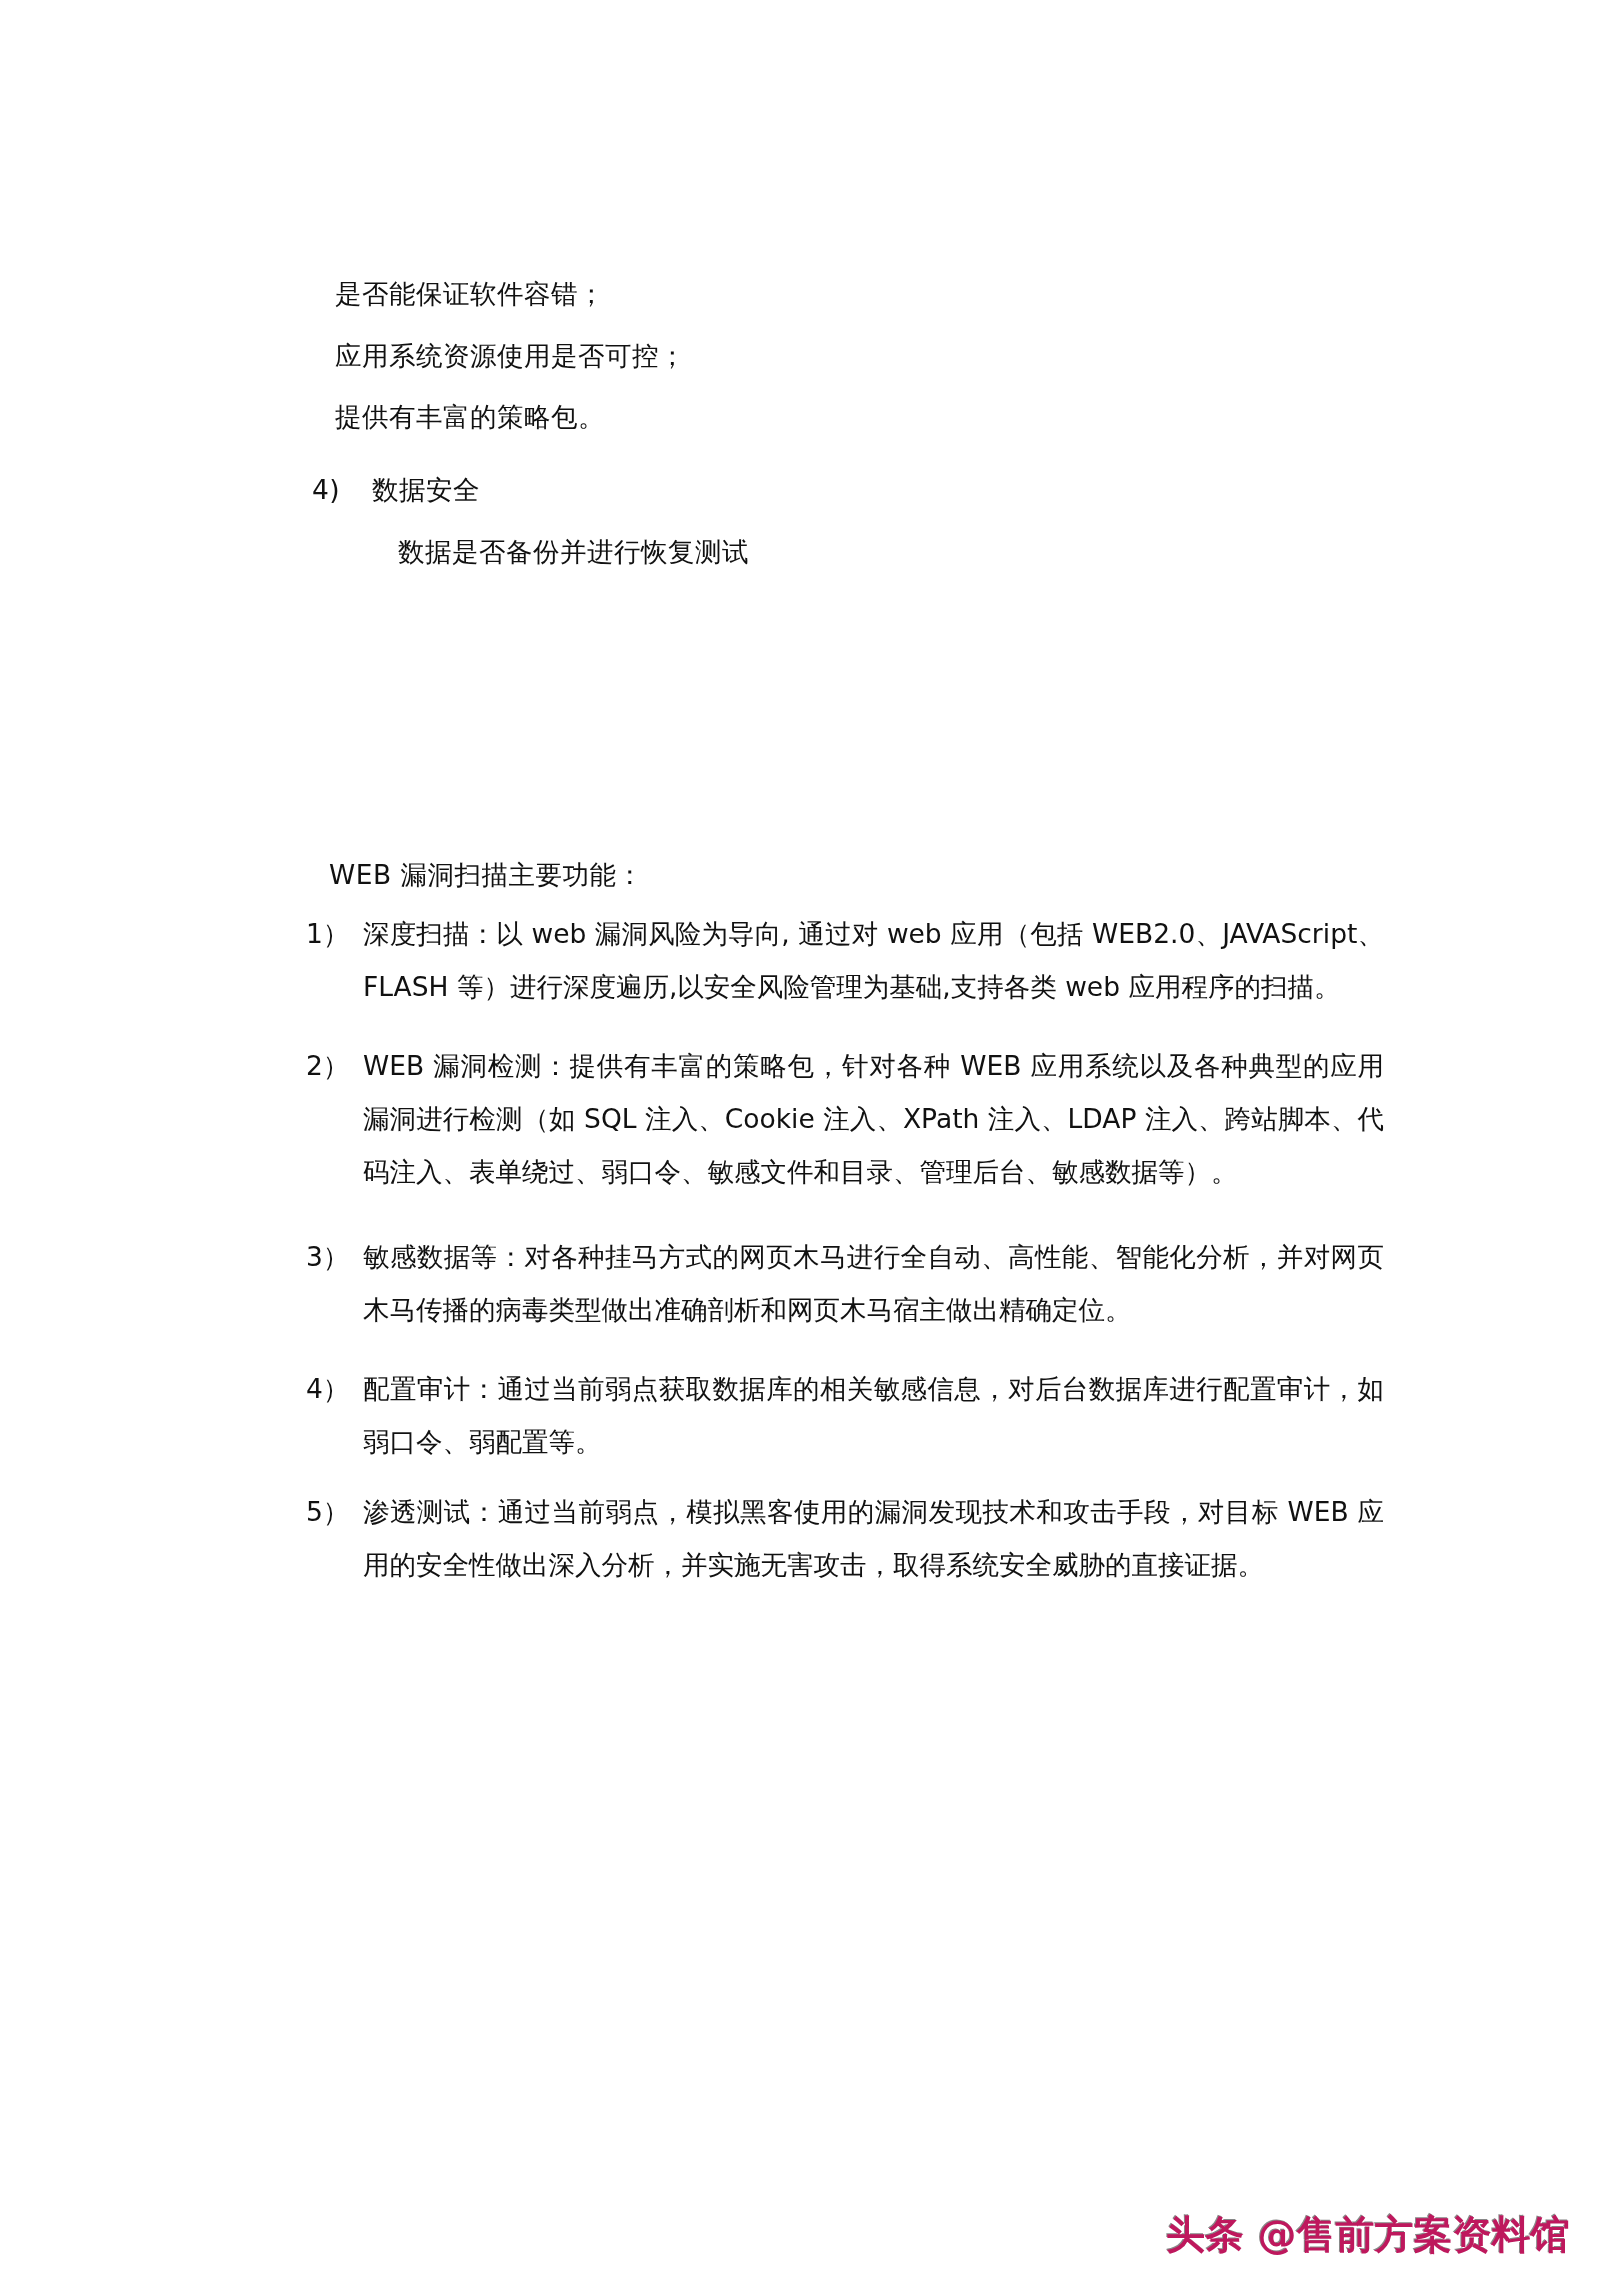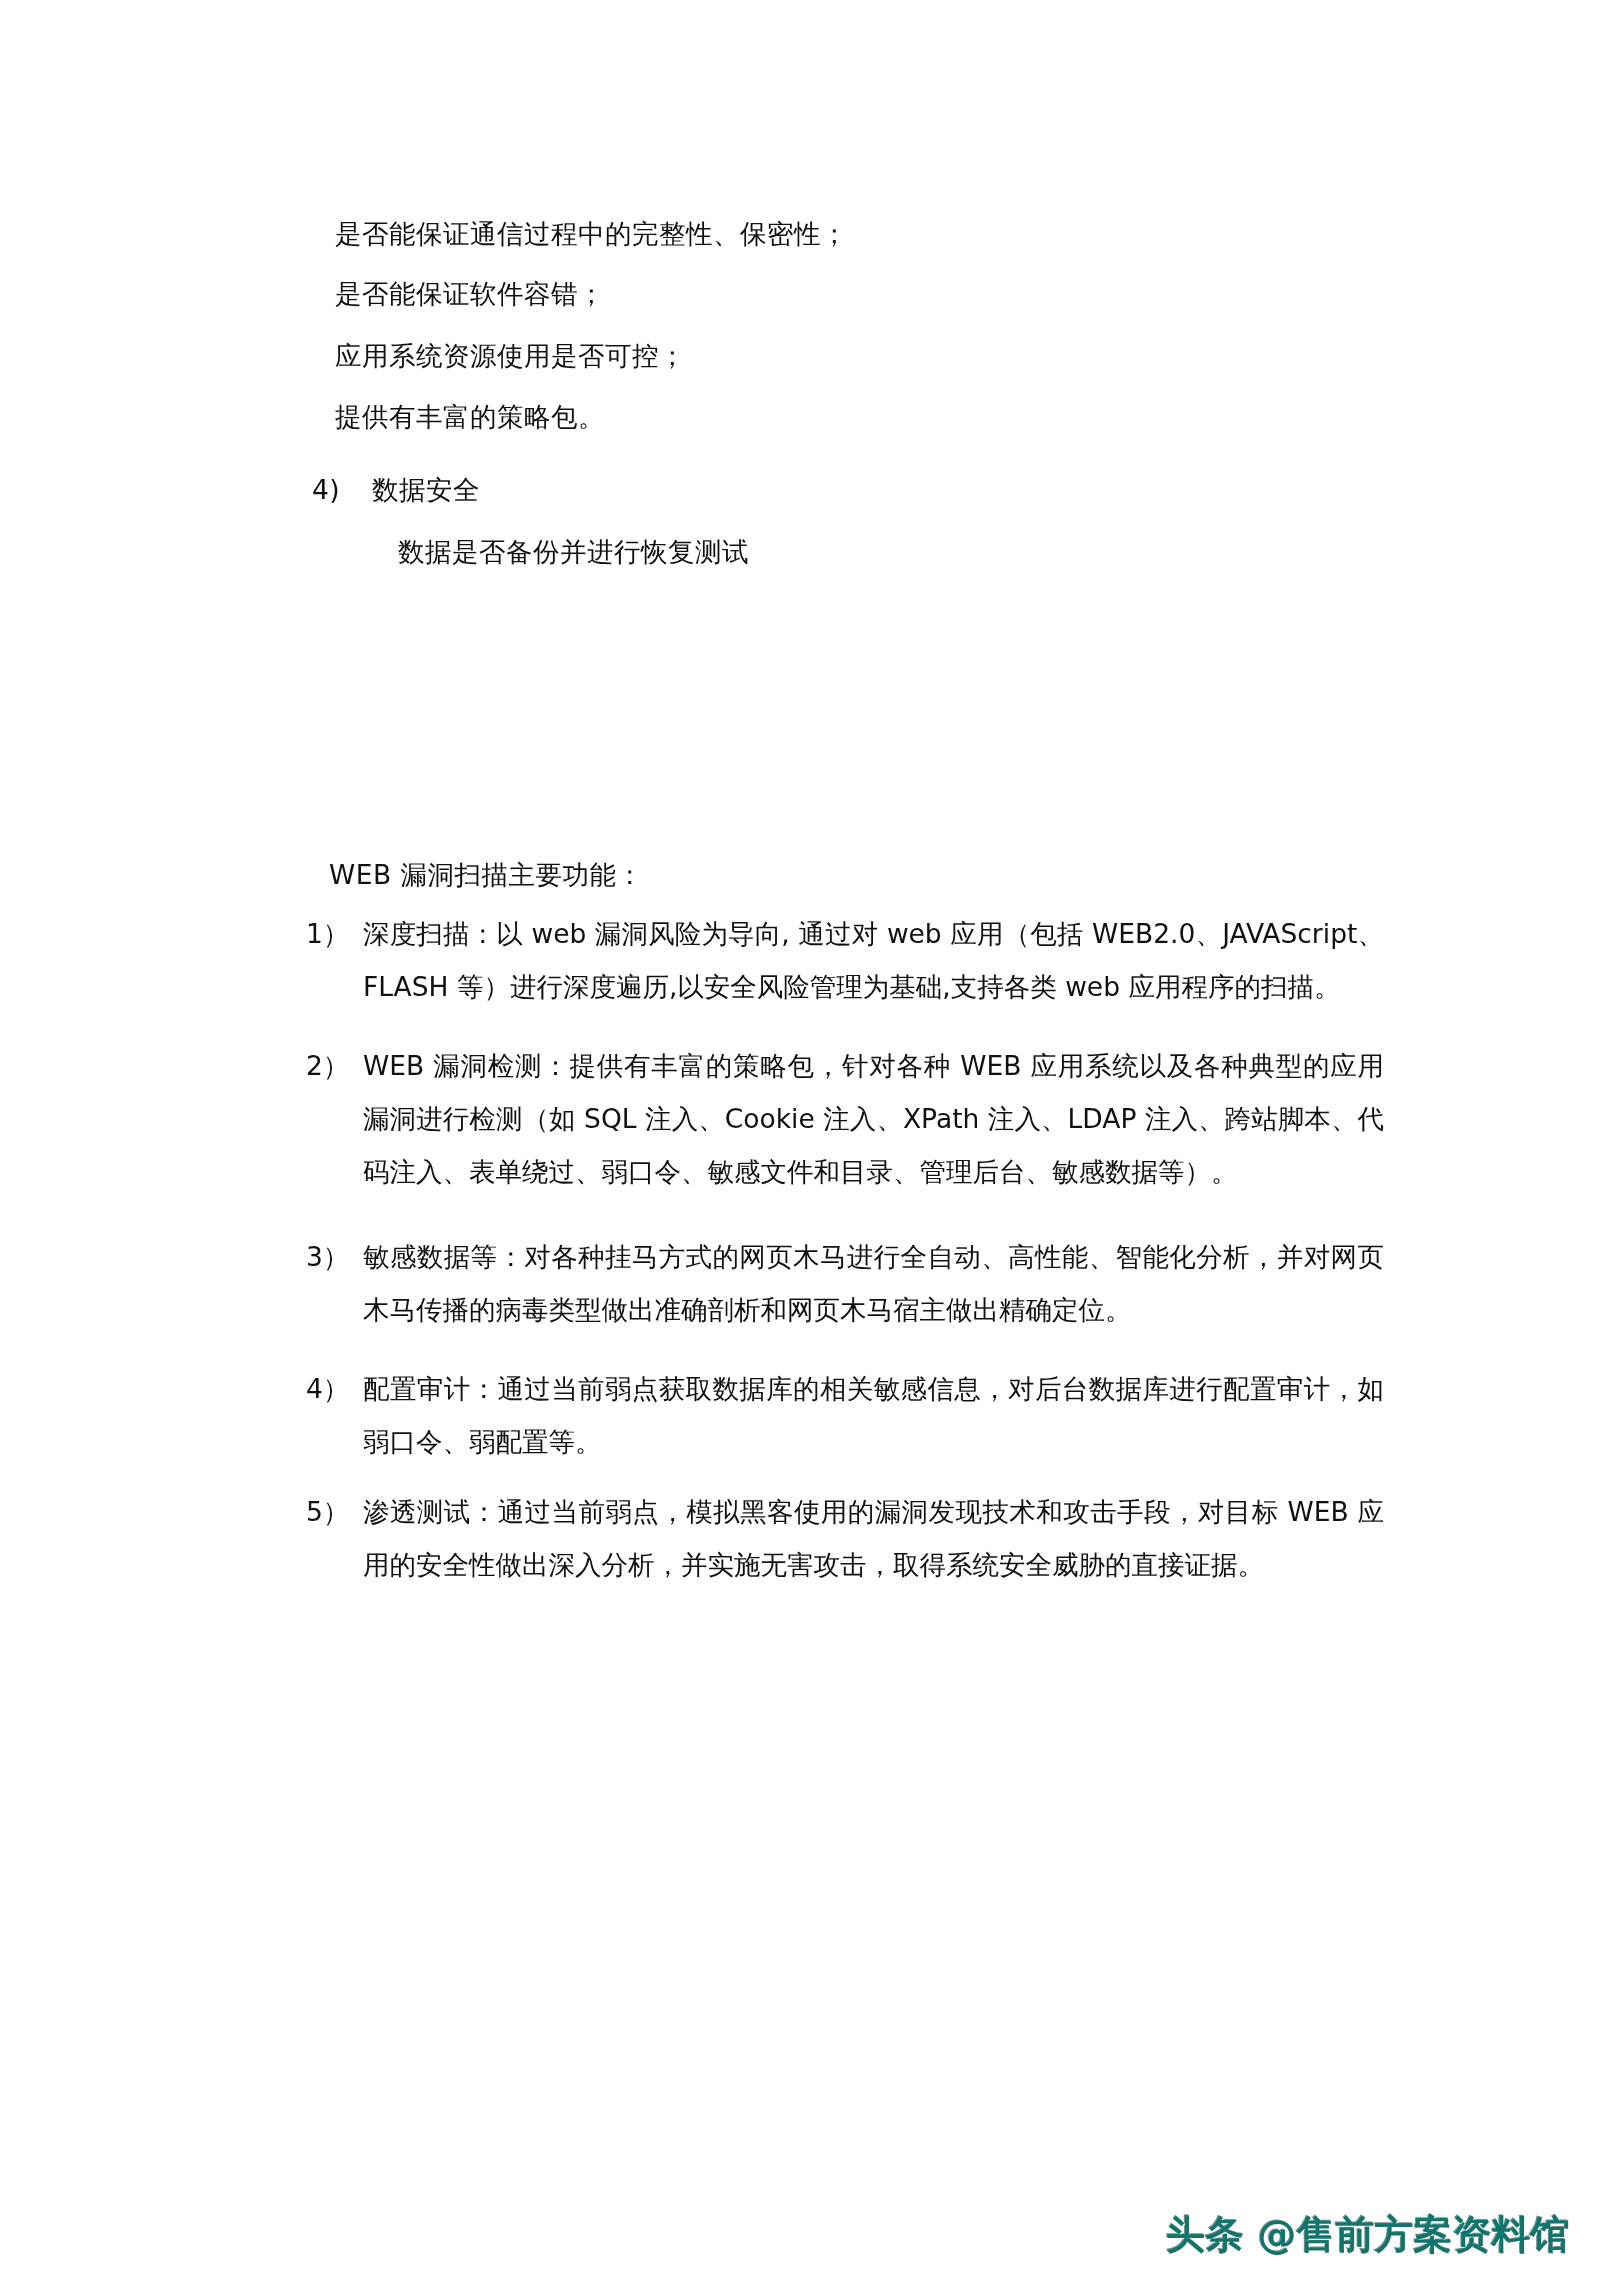--- a/index.html
+++ b/index.html
@@ -52,32 +52,31 @@
     .list-body {
       margin-left: 57px;
       text-align: justify;
     }
     .watermark {
       position: absolute;
       left: 1166px;
       top: 2210px;
       font-size: 39px;
       line-height: 49px;
-      color: #0f766e;
+      color: #be185d;
       white-space: nowrap;
       font-weight: bold;
       text-shadow: 1px 1px 0 #ffffff, -1px -1px 0 #888888;
     }
   </style>
 </head>
 <body>
 
 <div class="page">
 
-  <div class="line" style="left:335px; top:214px;">是否能保证通信过程中的完整性、保密性；</div>
   <div class="line" style="left:335px; top:274px;text-align:right;">是否能保证软件容错；</div>
   <div class="line" style="left:335px; top:336px;">应用系统资源使用是否可控；</div>
   <div class="line" style="left:335px; top:397px;">提供有丰富的策略包。</div>
 
   <div class="line" style="left:312px; top:470px;">4)</div>
   <div class="line" style="left:372px; top:470px;text-align:center;">数据安全</div>
   <div class="line" style="left:398px; top:532px;">数据是否备份并进行恢复测试</div>
 
 
   <div class="line" style="left:320px; top:855px;margin-left:9px;">WEB 漏洞扫描主要功能：</div>

